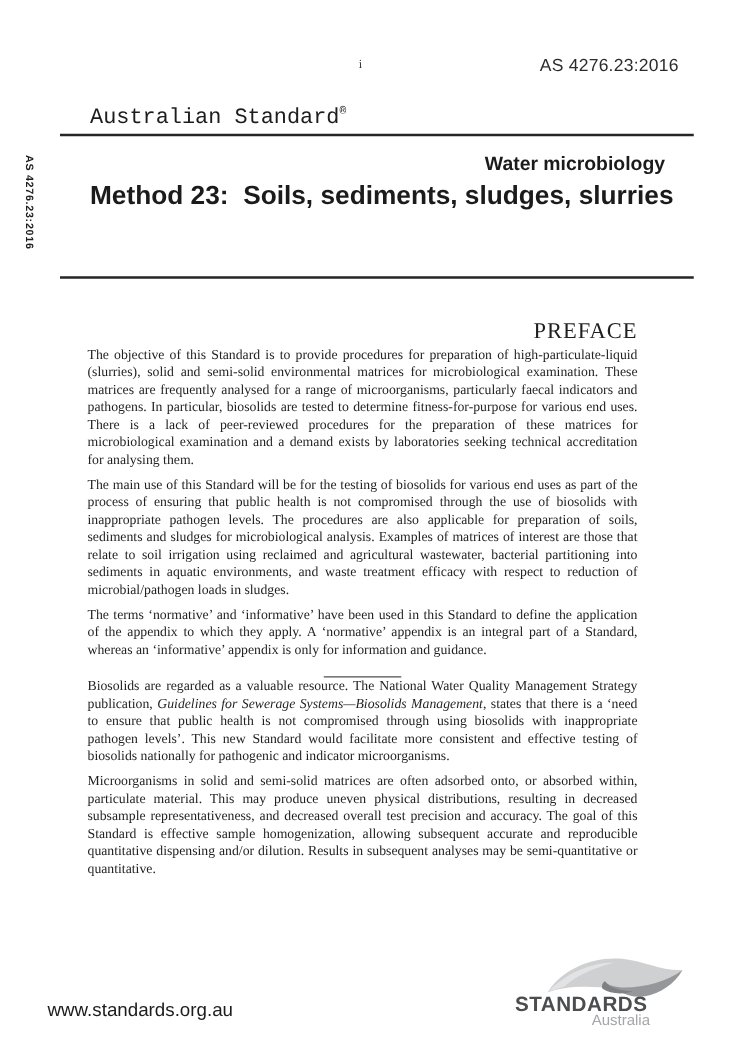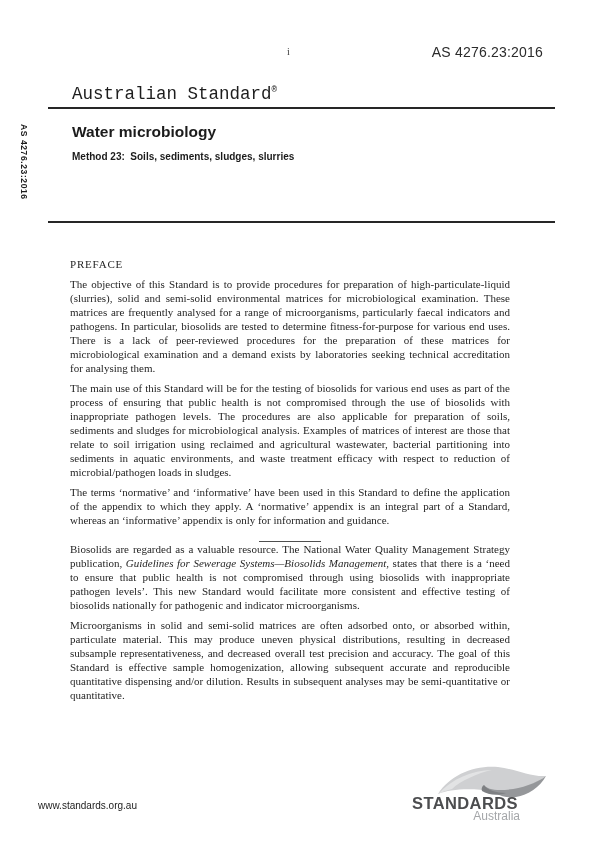--- a/index.html
+++ b/index.html
@@ -35,41 +35,41 @@
     writing-mode: vertical-rl;
     font-family: "Liberation Sans", sans-serif;
     font-weight: bold; font-size: 8.5px; letter-spacing: 0.6px;
     color: #1d1d1d;
   }
   .title-block {
     position: absolute; left: 72px; top: 121px; width: 460px;
     font-family: "Liberation Sans", sans-serif;
     font-weight: bold; color: #1b1b1b;
   }
-  .title-main { font-size: 15.5px; line-height: 21px; margin-bottom: 4px; }
-  .title-method div { font-size: 10px; line-height: 21px; white-space: pre; }
+  .title-main { font-size: 15.5px; line-height: 21px; margin-bottom: 4px; text-align: right; }
+  .title-method div { font-size: 21px; line-height: 21px; white-space: pre; }
   .content {
     position: absolute; left: 70px; top: 256px; width: 440px;
     font-size: 11px; line-height: 14px; color: #1f1f1f;
   }
   .section-heading {
-    text-align: left; font-size: 11px; line-height: 16px;
+    text-align: right; font-size: 18px; line-height: 16px;
     letter-spacing: 0.8px; margin: 0 0 5px 0; font-weight: normal;
   }
   .content p { margin: 0 0 6px 0; text-align: justify; }
   .italic { font-style: italic; }
   .divider {
     width: 62px; height: 0; border-top: 1.3px solid #4f4f4f;
     margin: 14px auto 0 auto;
   }
   .foreword-heading { margin-top: 22px; }
   .footer-url {
     position: absolute; left: 38px; top: 800px;
     font-family: "Liberation Sans", sans-serif;
-    font-size: 10px; color: #1c1c1c; text-decoration: none;
+    font-size: 15px; color: #1c1c1c; text-decoration: none;
   }
   .logo { position: absolute; left: 412px; top: 763px; width: 136px; height: 58px; }
   .logo svg { display: block; width: 136px; height: 58px; }
 </style>
 </head>
 <body>
 
 <div class="doc-number">AS 4276.23:2016</div>
 <div class="page-number">i</div>
 

